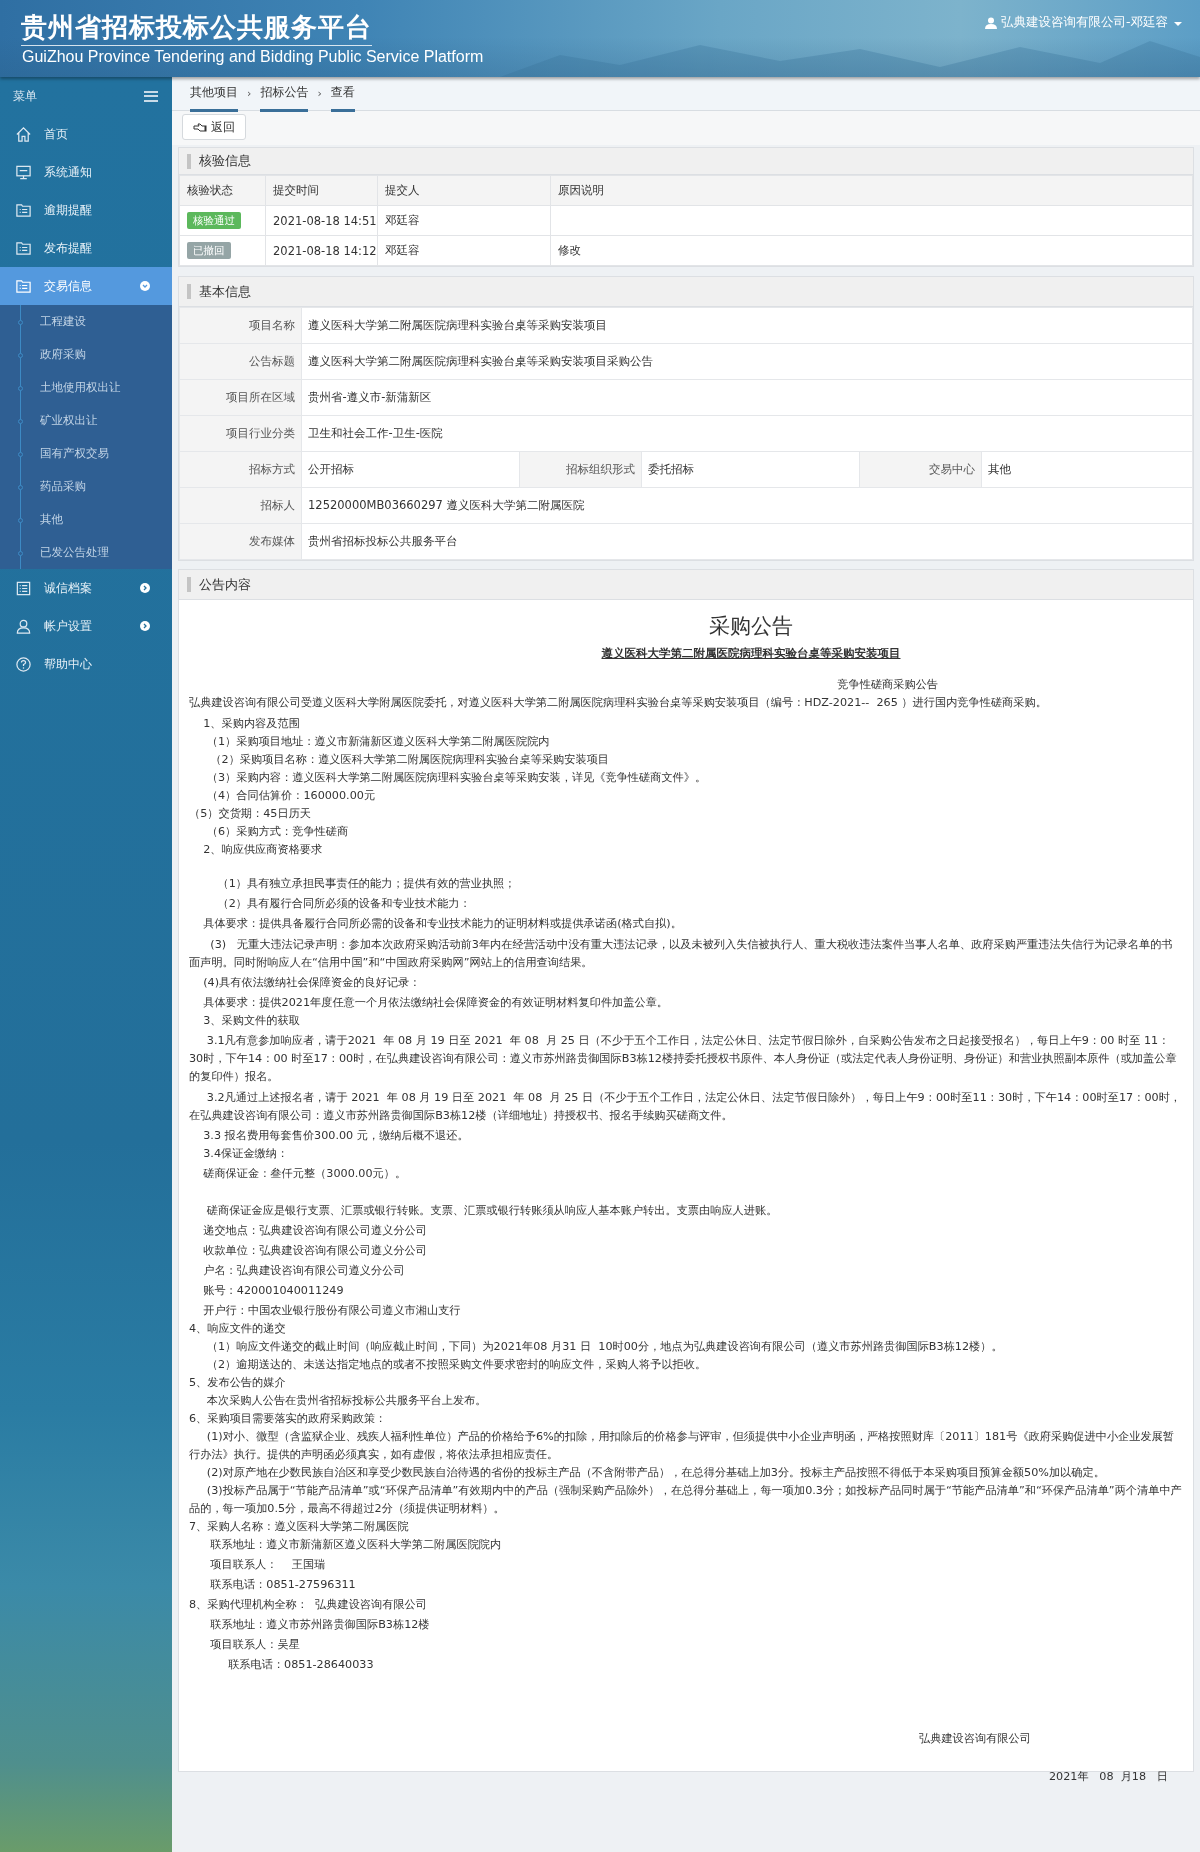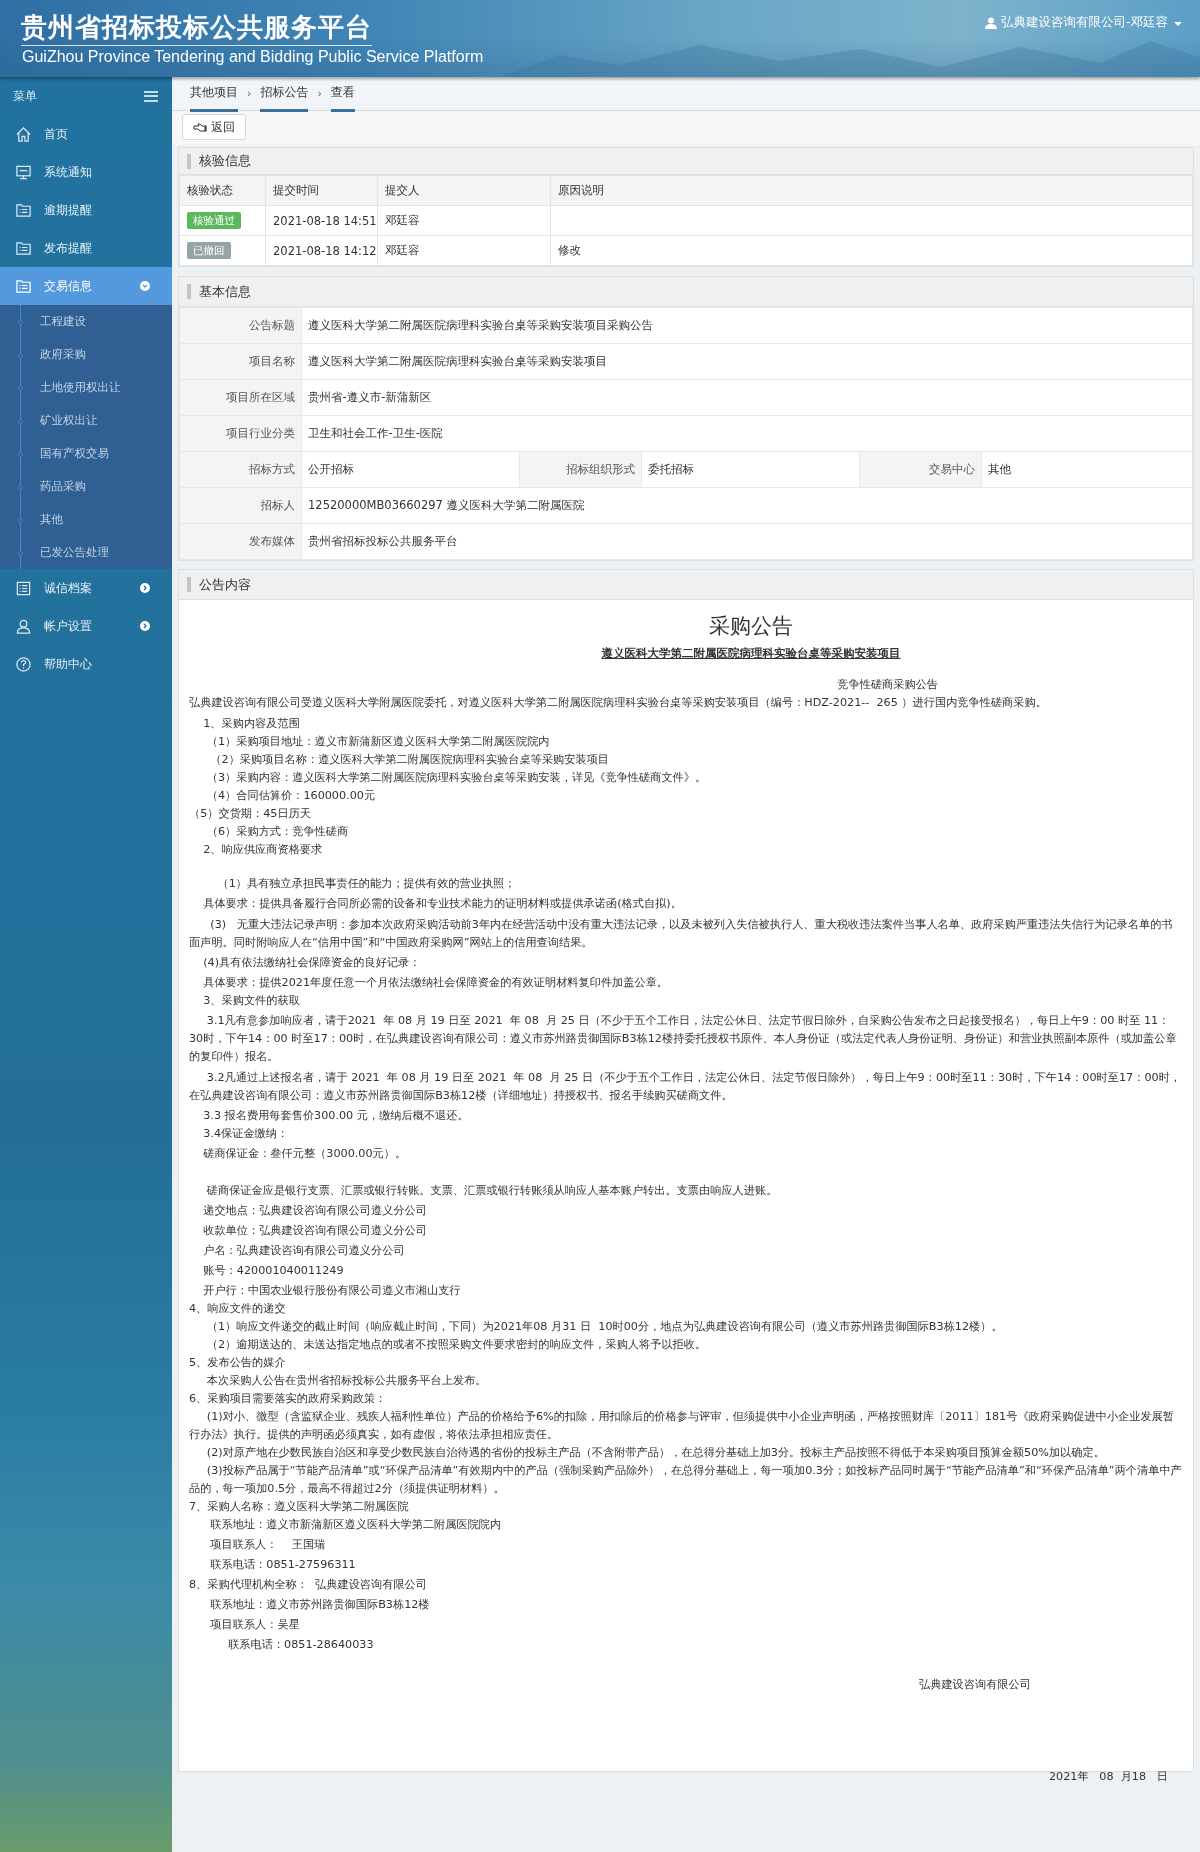--- a/index.html
+++ b/index.html
@@ -255,26 +255,26 @@
       <colgroup>
           <col style="width:122px">
           <col style="width:218px">
           <col style="width:122px">
           <col style="width:218px">
           <col style="width:122px">
           <col>
         </colgroup>
       <tbody>
           <tr style="height:36px;">
+            <td class="lbl">项目名称</td>
+            <td colspan="5">遵义医科大学第二附属医院病理科实验台桌等采购安装项目</td>
+          </tr>
+      <tr style="height:36px;">
             <td class="lbl">公告标题</td>
             <td colspan="5">遵义医科大学第二附属医院病理科实验台桌等采购安装项目采购公告</td>
-          </tr>
-      <tr style="height:36px;">
-            <td class="lbl">项目名称</td>
-            <td colspan="5">遵义医科大学第二附属医院病理科实验台桌等采购安装项目</td>
           </tr>
       <tr style="height:36px;">
             <td class="lbl">项目所在区域</td>
             <td colspan="5">贵州省-遵义市-新蒲新区</td>
           </tr>
       <tr style="height:36px;">
             <td class="lbl">项目行业分类</td>
             <td colspan="5">卫生和社会工作-卫生-医院</td>
           </tr>
       <tr style="height:36px;">
@@ -309,20 +309,21 @@
       <p>弘典建设咨询有限公司受遵义医科大学附属医院委托，对遵义医科大学第二附属医院病理科实验台桌等采购安装项目（编号：HDZ-2021--  265 ）进行国内竞争性磋商采购。</p>
       <p style="margin-top:3px;">    1、采购内容及范围</p>
       <p>     （1）采购项目地址：遵义市新蒲新区遵义医科大学第二附属医院院内</p>
       <p>      （2）采购项目名称：遵义医科大学第二附属医院病理科实验台桌等采购安装项目</p>
       <p>     （3）采购内容：遵义医科大学第二附属医院病理科实验台桌等采购安装，详见《竞争性磋商文件》。</p>
       <p>     （4）合同估算价：160000.00元</p>
       <p>（5）交货期：45日历天</p>
       <p>     （6）采购方式：竞争性磋商</p>
       <p>    2、响应供应商资格要求</p>
       <p style="margin-top:16px;">        （1）具有独立承担民事责任的能力；提供有效的营业执照；</p>
+      <p style="margin-top:2px;">        （2）具有履行合同所必须的设备和专业技术能力：</p>
       <p style="margin-top:2px;">    具体要求：提供具备履行合同所必需的设备和专业技术能力的证明材料或提供承诺函(格式自拟)。</p>
       <p style="margin-top:3px;">      (3)   无重大违法记录声明：参加本次政府采购活动前3年内在经营活动中没有重大违法记录，以及未被列入失信被执行人、重大税收违法案件当事人名单、政府采购严重违法失信行为记录名单的书面声明。同时附响应人在“信用中国”和“中国政府采购网”网站上的信用查询结果。</p>
       <p style="margin-top:2px;">    (4)具有依法缴纳社会保障资金的良好记录：</p>
       <p style="margin-top:2px;">    具体要求：提供2021年度任意一个月依法缴纳社会保障资金的有效证明材料复印件加盖公章。</p>
       <p>    3、采购文件的获取</p>
       <p style="margin-top:2px;">     3.1凡有意参加响应者，请于2021  年 08 月 19 日至 2021  年 08  月 25 日（不少于五个工作日，法定公休日、法定节假日除外，自采购公告发布之日起接受报名），每日上午9：00 时至 11：30时，下午14：00 时至17：00时，在弘典建设咨询有限公司：遵义市苏州路贵御国际B3栋12楼持委托授权书原件、本人身份证（或法定代表人身份证明、身份证）和营业执照副本原件（或加盖公章的复印件）报名。</p>
       <p style="margin-top:3px;">     3.2凡通过上述报名者，请于 2021  年 08 月 19 日至 2021  年 08  月 25 日（不少于五个工作日，法定公休日、法定节假日除外），每日上午9：00时至11：30时，下午14：00时至17：00时，在弘典建设咨询有限公司：遵义市苏州路贵御国际B3栋12楼（详细地址）持授权书、报名手续购买磋商文件。</p>
       <p style="margin-top:2px;">    3.3 报名费用每套售价300.00 元，缴纳后概不退还。</p>
       <p>    3.4保证金缴纳：</p>
       <p style="margin-top:2px;">    磋商保证金：叁仟元整（3000.00元）。</p>
@@ -343,17 +344,17 @@
       <p>     (3)投标产品属于“节能产品清单”或“环保产品清单”有效期内中的产品（强制采购产品除外），在总得分基础上，每一项加0.3分；如投标产品同时属于“节能产品清单”和“环保产品清单”两个清单中产品的，每一项加0.5分，最高不得超过2分（须提供证明材料）。</p>
       <p>7、采购人名称：遵义医科大学第二附属医院</p>
       <p>      联系地址：遵义市新蒲新区遵义医科大学第二附属医院院内</p>
       <p style="margin-top:2px;">      项目联系人：    王国瑞</p>
       <p style="margin-top:2px;">      联系电话：0851-27596311</p>
       <p style="margin-top:2px;">8、采购代理机构全称：  弘典建设咨询有限公司</p>
       <p style="margin-top:2px;">      联系地址：遵义市苏州路贵御国际B3栋12楼</p>
       <p style="margin-top:2px;">      项目联系人：吴星</p>
       <p style="margin-top:2px;">           联系电话：0851-28640033</p>
       <p style="margin-top:2px;"></p>
-      <p style="position:absolute; left:740px; top:1076px;">弘典建设咨询有限公司</p>
+      <p style="position:absolute; left:740px; top:1130px;">弘典建设咨询有限公司</p>
       <p style="position:absolute; left:870px; top:1168px;">2021年   08  月18   日</p>
     </div>
   </div>
 </div>
 
 </body></html>

